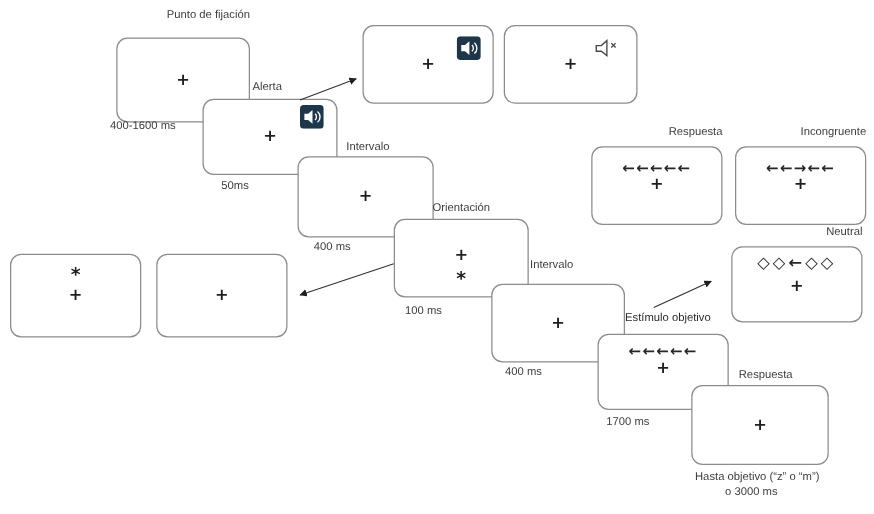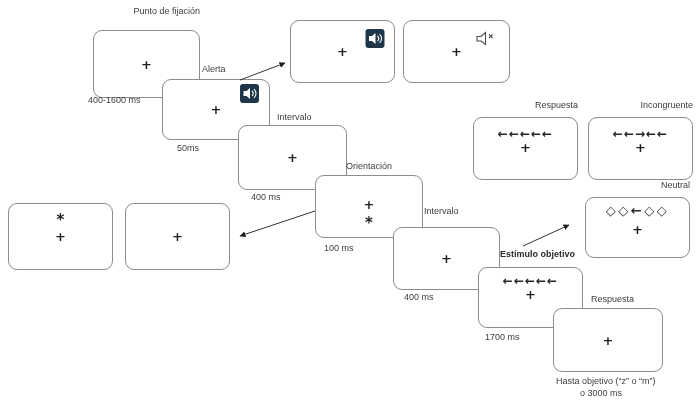--- a/index.html
+++ b/index.html
@@ -10,21 +10,21 @@
   .card{
     position:absolute;background:#ffffff;border:1px solid #8c8c8c;border-radius:9px;
     box-sizing:border-box;display:flex;
   }
   .center{align-items:center;justify-content:center;}
   .col{flex-direction:column;align-items:center;}
   .lbl{
     position:absolute;font-size:9px;line-height:11px;color:#3d3d3d;white-space:nowrap;z-index:9;
   }
   .lblc{text-align:right;}
-  .bold{font-weight:bold;color:#2b2b2b;text-align:center;}
+  .bold{font-weight:normal;color:#2b2b2b;text-align:center;}
   .plus{
     font-family:"DejaVu Sans",sans-serif;font-size:13px;font-weight:700;
     line-height:13px;color:#1f1f1f;
   }
   .arrows{
     font-family:"DejaVu Sans",sans-serif;font-size:12px;font-weight:700;
     letter-spacing:1px;line-height:14px;color:#262626;white-space:nowrap;
   }
   .diamonds{font-size:13px;letter-spacing:2.5px;line-height:15px;}
   .star{

